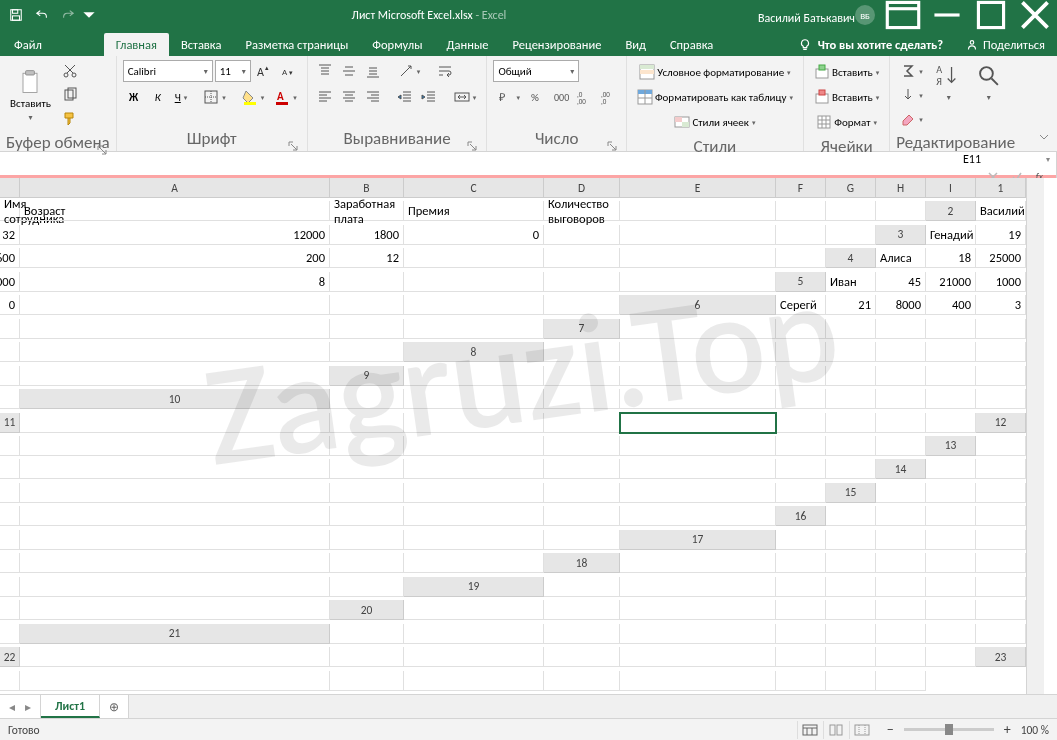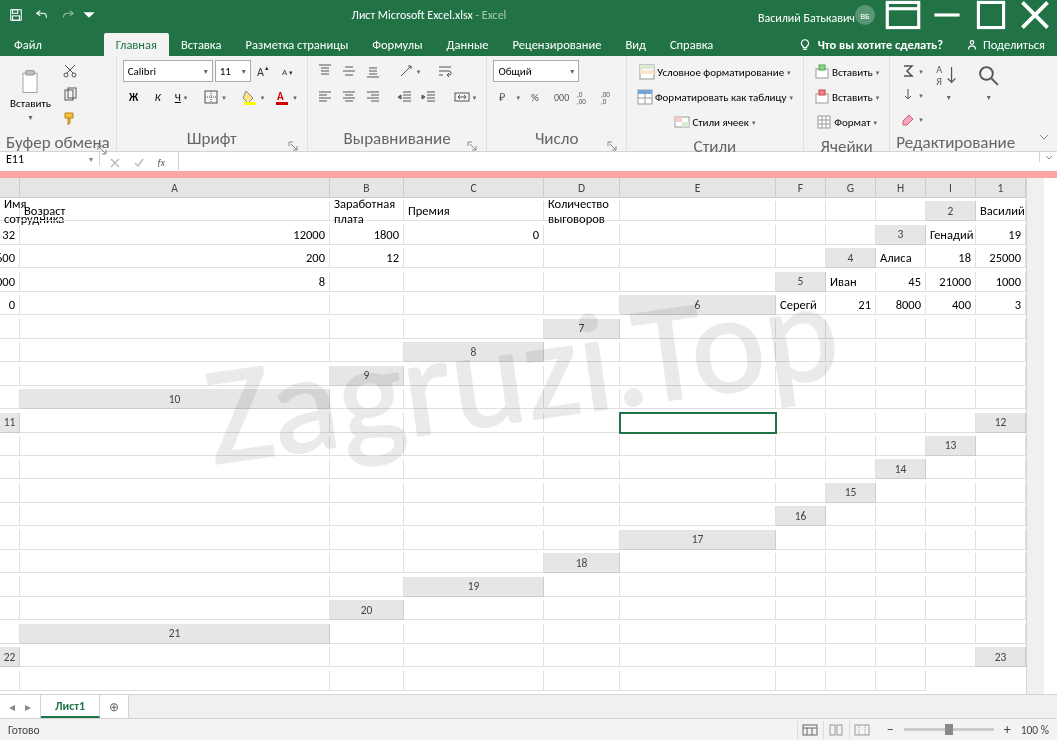--- a/index.html
+++ b/index.html
@@ -44,21 +44,21 @@
 .font-row { display: flex; gap: 2px; align-items: center; }
 .font-combo { height: 22px; border: 1px solid #ababab; background: #fff; display: flex; align-items: center; padding: 0 4px; font-size: 11px; }
 .font-combo.name { width: 90px; }
 .font-combo.size { width: 36px; justify-content: space-between; }
 .font-combo .arr { font-size: 8px; color: #666; margin-left: auto; }
 .row { display: flex; gap: 2px; }
 .split-drop { font-size: 7px; color: #666; margin-left: 1px; }
 .ribbon-collapse { position: absolute; right: 6px; bottom: 4px; cursor: pointer; }
 
 
-.fbar { height: 26px; border-bottom: 7px solid #fca5a5; display: flex; align-items: flex-start; background: #fff; }
+.fbar { height: 26px; border-bottom: 3px solid #fca5a5; display: flex; align-items: flex-end; background: #fff; flex-direction: column; }
 .name-box { width: 100px; border-right: 1px solid #d4d4d4; display: flex; align-items: center; padding: 0 6px; font-size: 12px; }
 .name-box .arr { margin-left: auto; font-size: 8px; color: #888; }
 .fbar-btns { display: flex; align-items: center; border-right: 1px solid #d4d4d4; padding: 0 4px; gap: 2px; }
 .fbar-btns .sm-btn { color: #bbb; }
 .fbar-btns .sm-btn svg { width: 12px; height: 12px; }
 .formula-input { flex: 1; padding: 0 6px; font-size: 12px; }
 .fbar-expand { width: 18px; display: flex; align-items: center; justify-content: center; border-left: 1px solid #d4d4d4; cursor: pointer; }
 
 
 .grid-wrap { flex: 1; display: flex; overflow: hidden; background: #fff; position: relative; }

